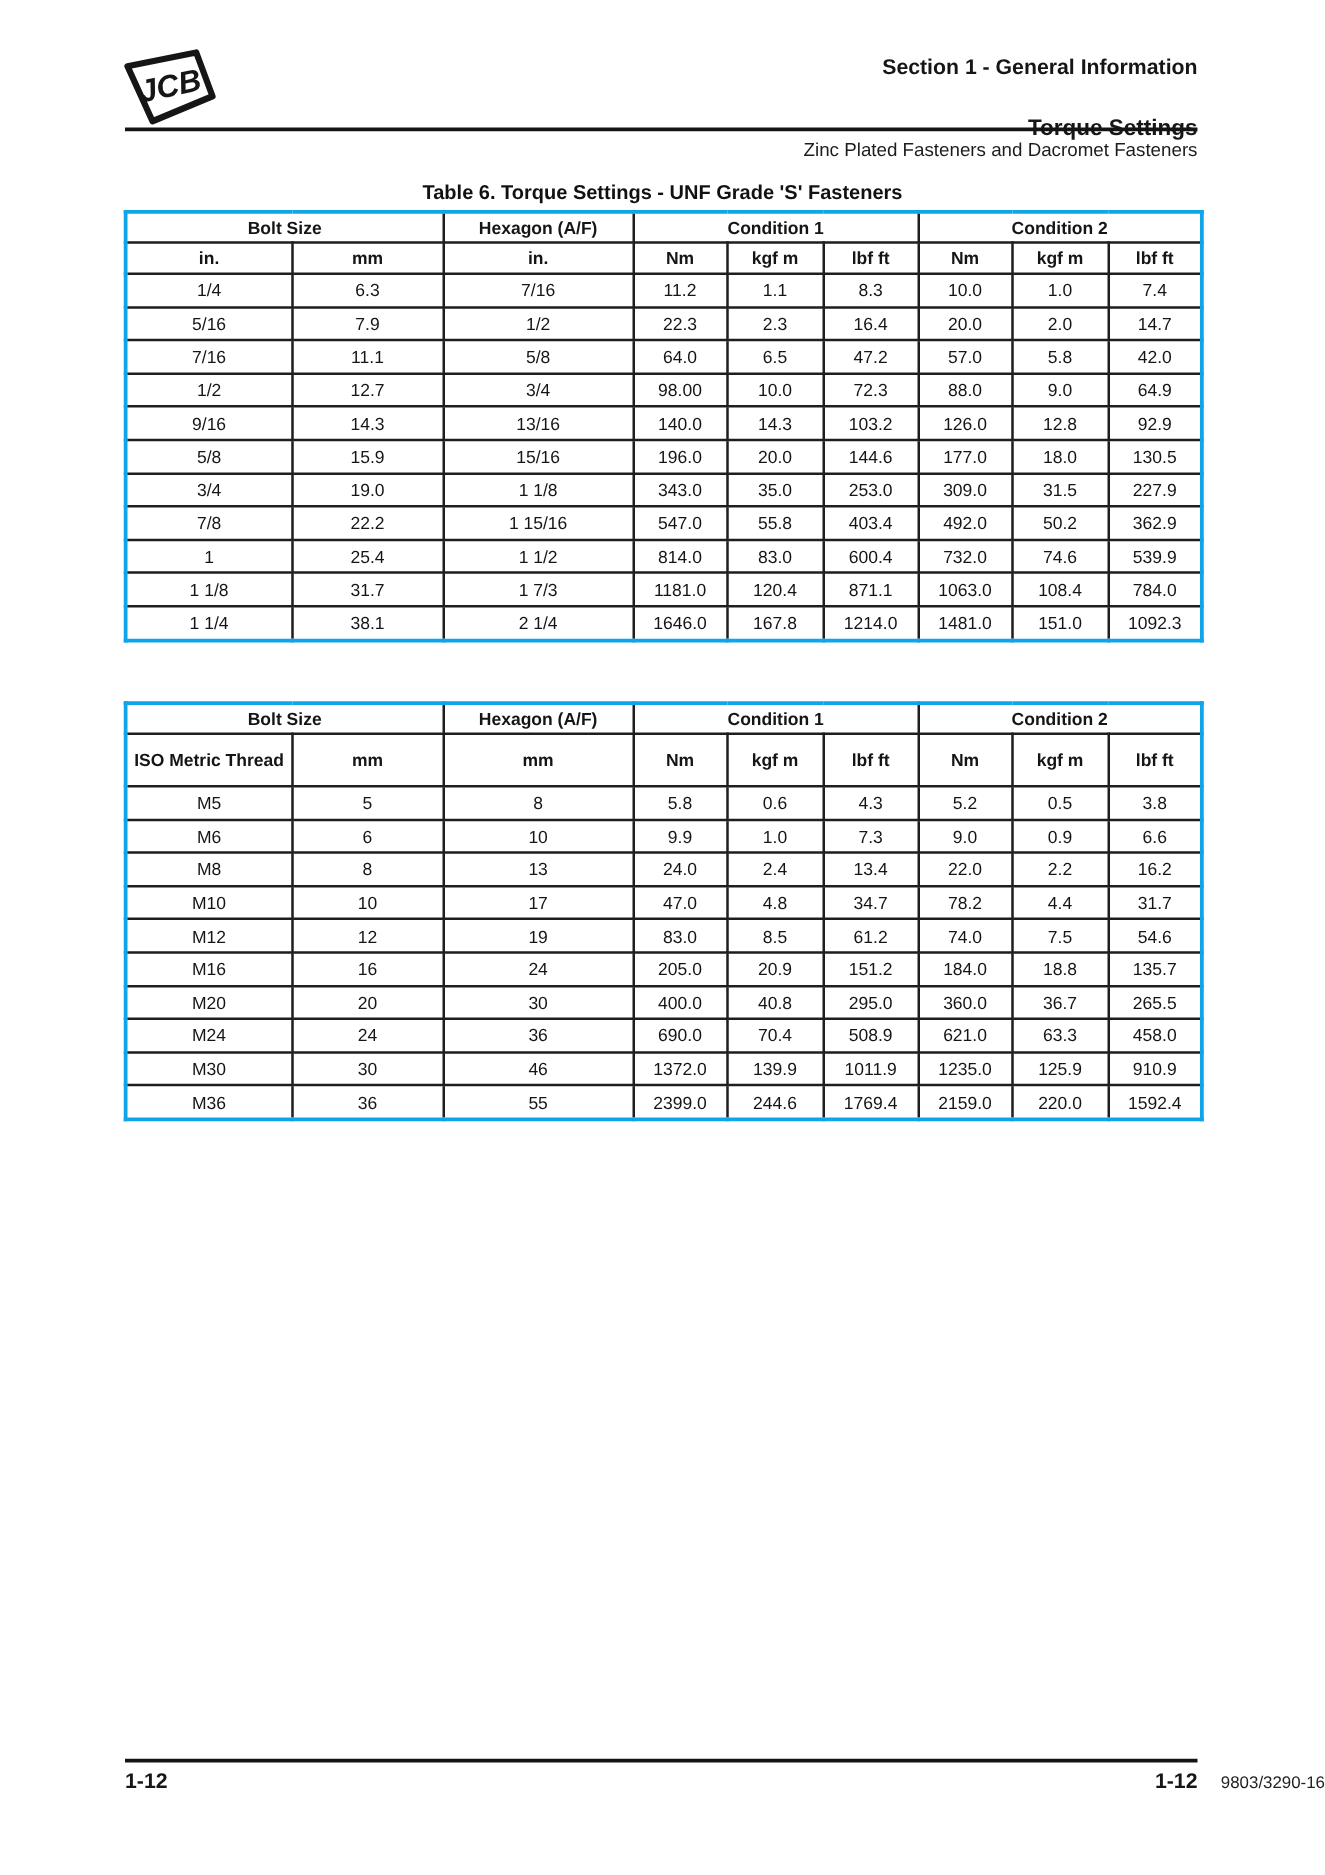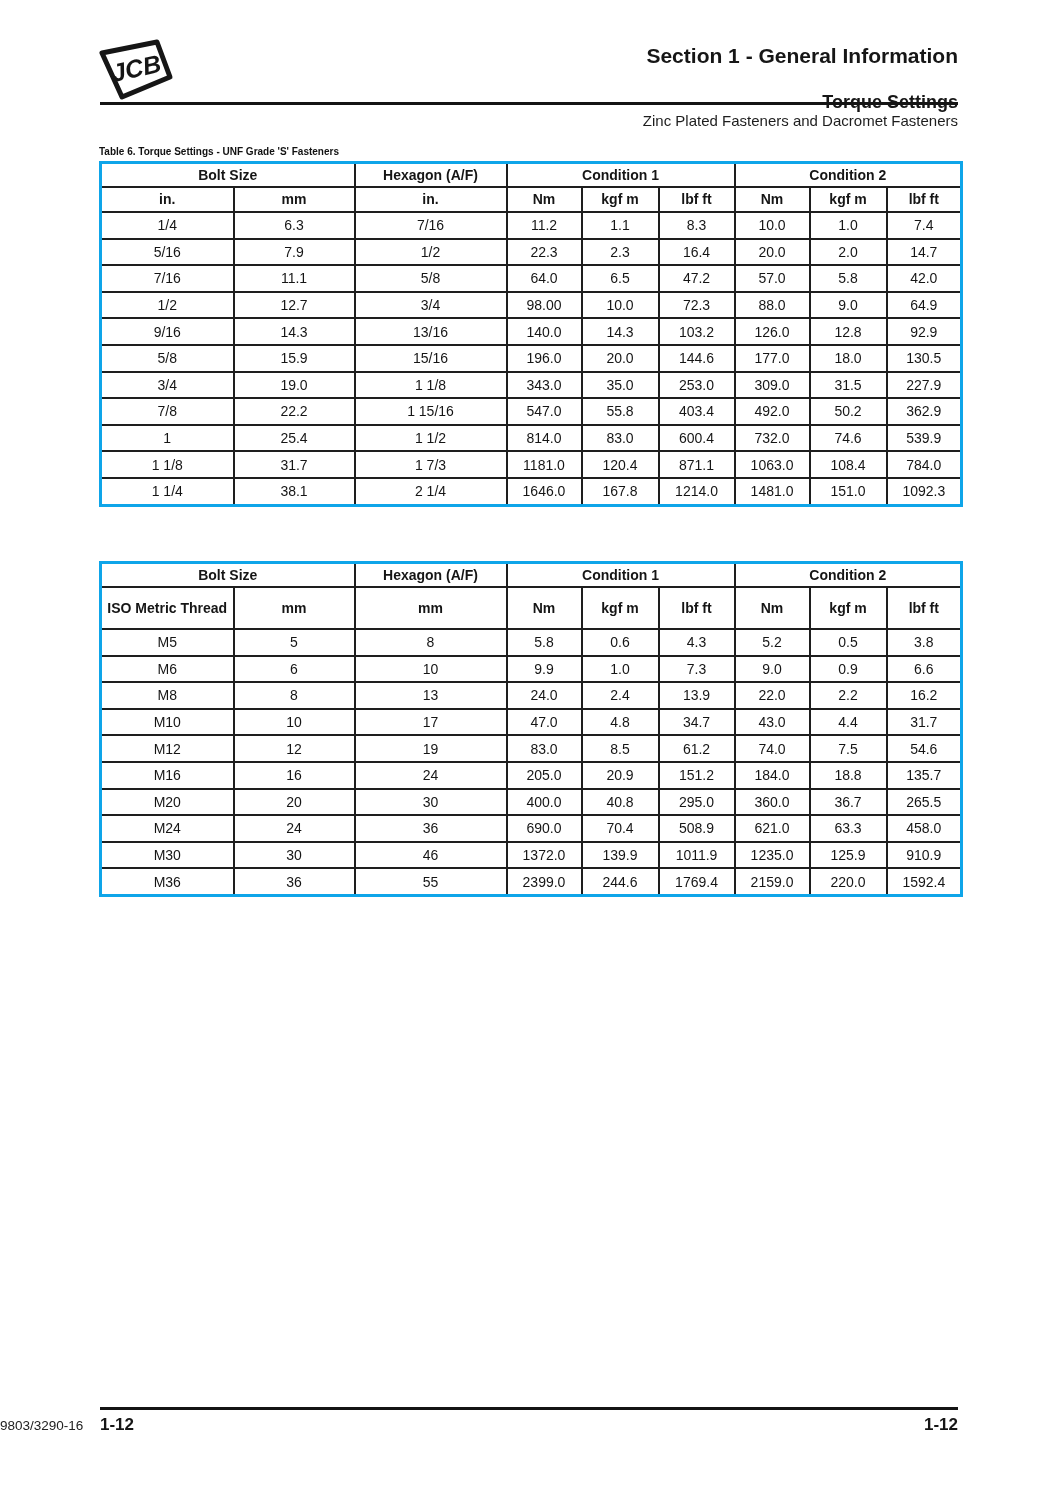--- a/index.html
+++ b/index.html
@@ -9,41 +9,41 @@
     background:#ffffff;
     font-family:"Liberation Sans",sans-serif;
     color:#161616;
     overflow:hidden;
   }
 
   
   .logo-svg{position:absolute;left:98px;top:38px;width:78px;height:64px;}
   .section-title{
     position:absolute;right:102px;top:44px;
-    font-size:21px;font-weight:bold;white-space:nowrap;
+    font-size:17px;font-weight:bold;white-space:nowrap;
   }
   .page-subtitle{
     position:absolute;right:102px;top:92px;
     font-size:18px;font-weight:bold;white-space:nowrap;
   }
   .header-rule{
     position:absolute;left:100px;top:102px;width:858px;height:3px;
     background:#141414;
   }
   .category-heading{
     position:absolute;right:102px;top:112px;
     font-size:15px;color:#1d1d1d;white-space:nowrap;
   }
 
   
   .table-wrap{position:absolute;left:99px;width:862px;}
   #table-wrap-0{top:146px;}
   #table-wrap-1{top:561px;}
   .table-title{
-    text-align:left;font-size:10px;font-weight:bold;
+    text-align:center;font-size:16px;font-weight:bold;
     margin:0 0 4px 0;color:#111;
   }
   table.data-table{
     border-collapse:collapse;table-layout:fixed;
     width:861px;border:3px solid #0ea5e9;
   }
   table.data-table th, table.data-table td{
     border:2px solid #1e1e1e;
     text-align:center;vertical-align:middle;
     padding:0 2px;font-size:14px;color:#151515;
@@ -58,21 +58,21 @@
   .footer-rule{
     position:absolute;left:100px;top:1407px;width:858px;height:3px;
     background:#141414;
   }
   .footer-left{
     position:absolute;left:100px;top:1415px;
     font-size:17px;font-weight:bold;
   }
   .footer-center{
     position:absolute;left:0;width:1060px;top:1418px;
-    text-align:left;font-size:13.5px;color:#222;
+    text-align:right;font-size:13.5px;color:#222;
   }
   .footer-right{
     position:absolute;right:102px;top:1415px;
     font-size:17px;font-weight:bold;
   }
 </style>
 </head>
 <body>
 
 <div class="page">
@@ -303,33 +303,33 @@
               <td class="cell">9.0</td>
               <td class="cell">0.9</td>
               <td class="cell">6.6</td>
             </tr>
             <tr>
               <td class="cell">M8</td>
               <td class="cell">8</td>
               <td class="cell">13</td>
               <td class="cell">24.0</td>
               <td class="cell">2.4</td>
-              <td class="cell">13.9</td>
+              <td class="cell">13.4</td>
               <td class="cell">22.0</td>
               <td class="cell">2.2</td>
               <td class="cell">16.2</td>
             </tr>
             <tr>
               <td class="cell">M10</td>
               <td class="cell">10</td>
               <td class="cell">17</td>
               <td class="cell">47.0</td>
               <td class="cell">4.8</td>
               <td class="cell">34.7</td>
-              <td class="cell">43.0</td>
+              <td class="cell">78.2</td>
               <td class="cell">4.4</td>
               <td class="cell">31.7</td>
             </tr>
             <tr>
               <td class="cell">M12</td>
               <td class="cell">12</td>
               <td class="cell">19</td>
               <td class="cell">83.0</td>
               <td class="cell">8.5</td>
               <td class="cell">61.2</td>

